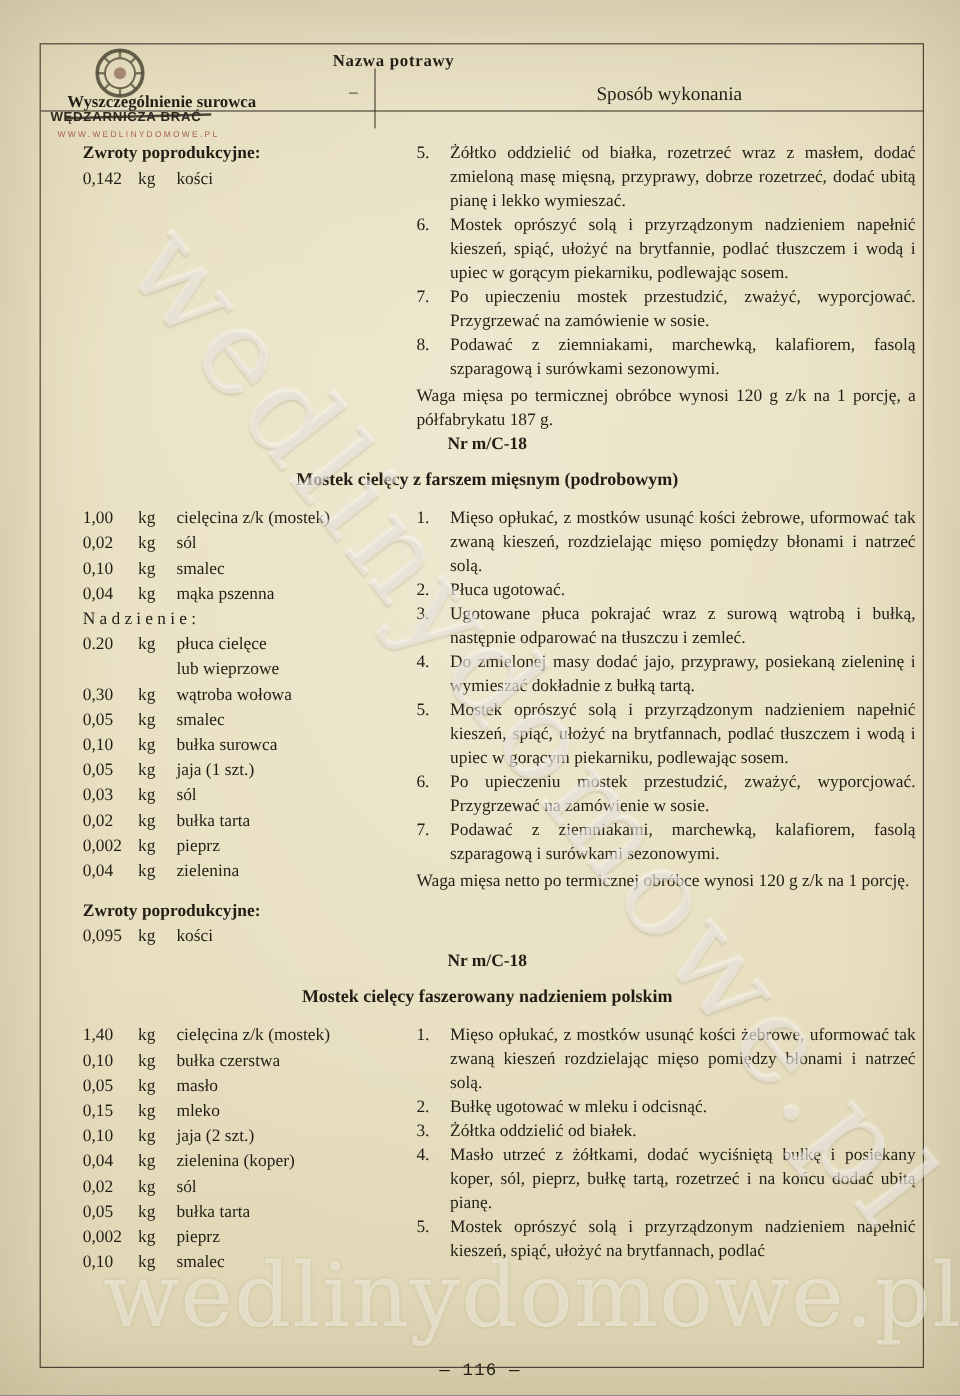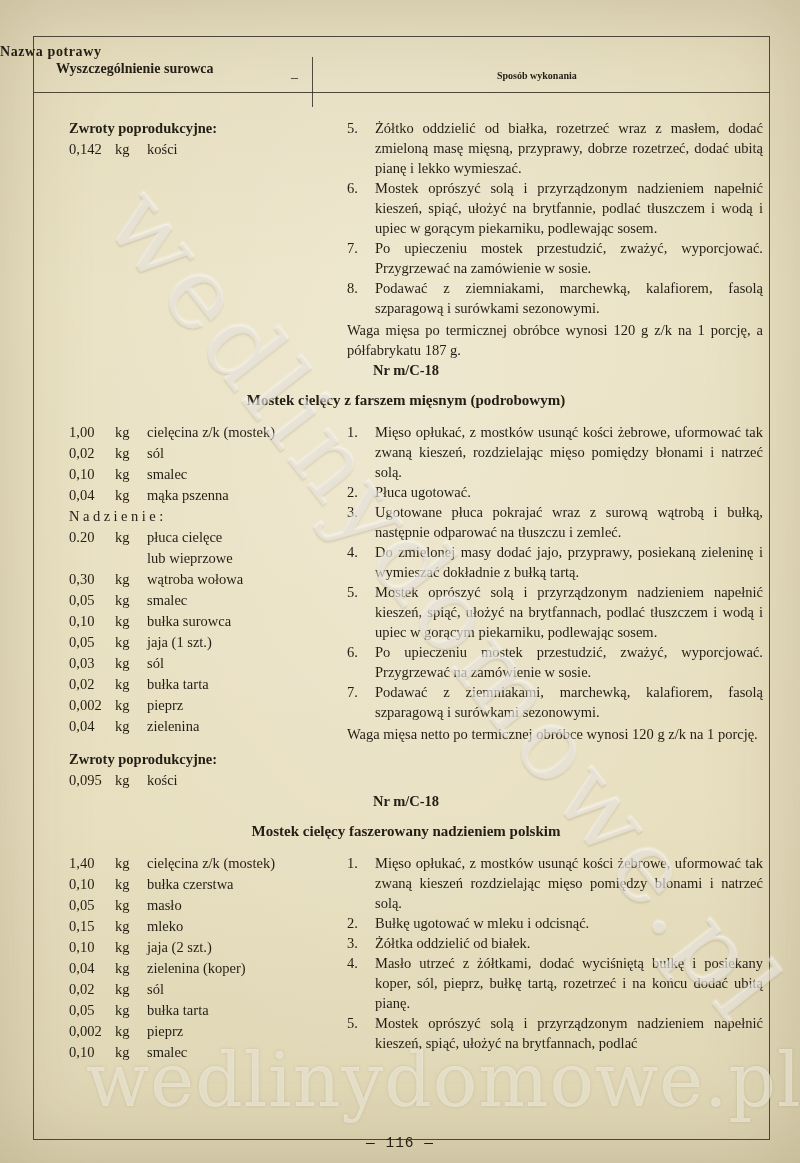--- a/index.html
+++ b/index.html
@@ -12,25 +12,25 @@
       linear-gradient(180deg, #e4dbbc 0%, #eae2c4 25%, #e8dfc0 70%, #ded5b4 100%);
     box-shadow: inset 0 0 90px rgba(120,100,60,0.28);
     font-family:"Liberation Serif","DejaVu Serif",serif;
     color:#231e15;
   }
   .frame {
     position:absolute; left:33px; top:36px; width:737px; height:1104px;
     border:1px solid rgba(42,36,26,0.8); pointer-events:none;
   }
   
-  .hdr-title { position:absolute; top:44px; left:0; width:656px; 
+  .hdr-title { position:absolute; top:44px; left:0; width:656px; text-align:center;
     font-weight:bold; font-size:14px; letter-spacing:0.6px; }
-  .hdr-left  { position:absolute; top:61px; left:56px;  font-weight:bold; font-size:14px; }
+  .hdr-left  { position:absolute; top:78px; left:56px;  font-weight:bold; font-size:14px; }
   .hdr-dash  { position:absolute; top:70px; left:291px; font-size:14px; }
-  .hdr-right { position:absolute; top:70px; left:497px; font-weight:bold; font-size:10px; }
+  .hdr-right { position:absolute; top:70px; left:497px; font-weight:normal; font-size:16px; }
   .hdr-hline { position:absolute; top:92px; left:34px; width:736px; height:1px; background:rgba(42,36,26,0.8); }
   .hdr-vline { position:absolute; top:57px; left:312px; width:1px; height:50px; background:rgba(42,36,26,0.8); }
   
   .stamp { position:absolute; left:38px; top:36px; width:170px; height:90px; }
   .emblem { position:absolute; left:40px; top:2px; width:44px; height:46px; }
   .stamp-strike { position:absolute; left:16px; top:60px; width:122px; height:1.5px;
     background:rgba(46,42,34,0.85); transform:rotate(-1.5deg); }
   .stamp-brand { position:absolute; left:4px; top:56px; width:170px; font-size:11px; font-weight:bold;
     letter-spacing:0.6px; color:#2c2820; font-family:"Liberation Sans","DejaVu Sans",sans-serif; }
   .stamp-site { position:absolute; left:10px; top:73px; width:170px; font-size:7px;
@@ -77,20 +77,31 @@
 <div class="page">
   <div class="frame"></div>
 
   <div class="hdr-title">Nazwa potrawy</div>
   <div class="hdr-left">Wyszczególnienie surowca</div>
   <div class="hdr-dash">–</div>
   <div class="hdr-right">Sposób wykonania</div>
   <div class="hdr-hline"></div>
   <div class="hdr-vline"></div>
 
+  <div class="stamp">
+    <svg class="emblem" viewBox="0 0 44 46">
+      <circle cx="22" cy="23" r="19" fill="none" stroke="#4c4836" stroke-width="3" opacity="0.85"></circle>
+      <circle cx="22" cy="23" r="12.5" fill="none" stroke="#4c4836" stroke-width="1.6" opacity="0.8"></circle>
+      <circle cx="22" cy="23" r="5" fill="#6b4434" opacity="0.55"></circle>
+      <path d="M22 4 L22 10 M22 36 L22 42 M3 23 L9 23 M35 23 L41 23 M9 10 L13 14 M35 10 L31 14 M9 36 L13 32 M35 36 L31 32" stroke="#4c4836" stroke-width="2" opacity="0.7" fill="none"></path>
+    </svg>
+    <div class="stamp-strike"></div>
+    <div class="stamp-brand">WĘDZARNICZA BRAĆ</div>
+    <div class="stamp-site">WWW.WEDLINYDOMOWE.PL</div>
+  </div>
 
   <div class="content">
 
     <div class="two-col">
       <div class="col-left">
         <div class="bold-label">Zwroty poprodukcyjne:</div>
         <div>
 
             <div class="ing-row">
               <span class="ing-qty">0,142</span>

